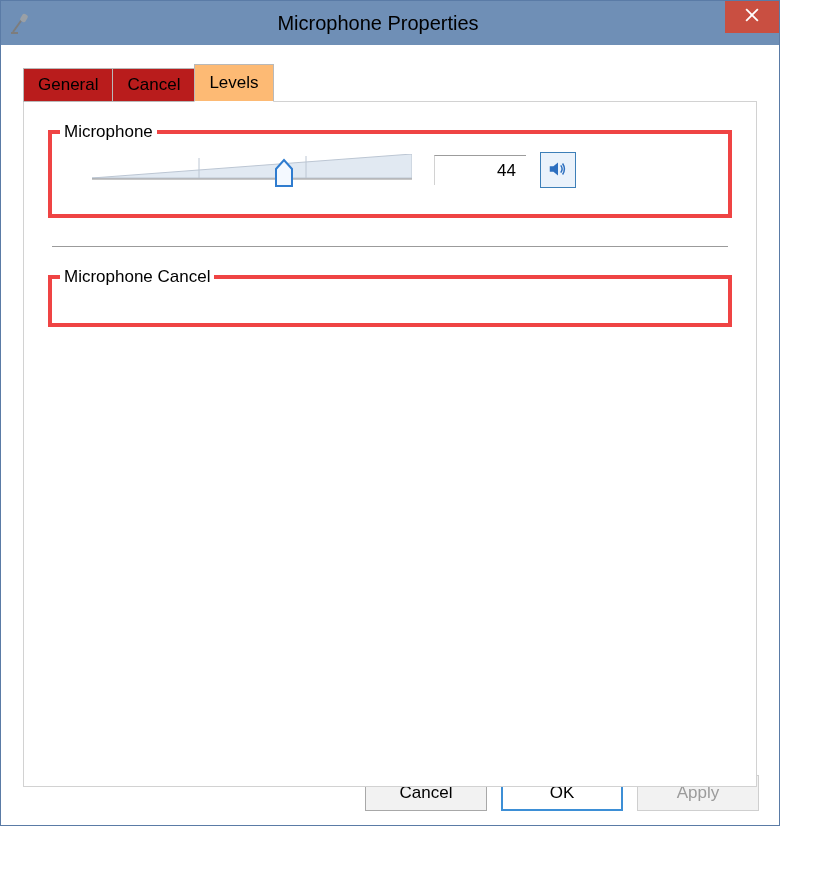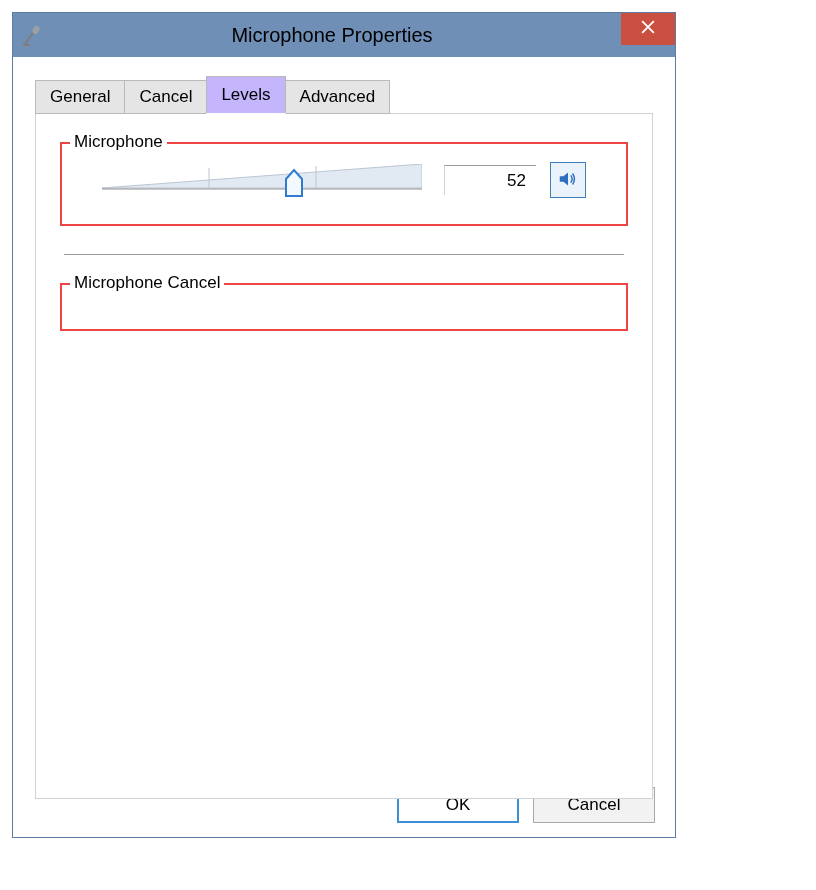--- a/index.html
+++ b/index.html
@@ -6,22 +6,21 @@
   html, body { margin: 0; padding: 0; }
   body {
     font-family: "Segoe UI", Tahoma, sans-serif;
     font-size: 15px;
     background: #fff;
     width: 816px;
     height: 890px;
     overflow: hidden;
   }
   .window {
-    width: 664px;
-    margin: 12px;
+    width: 780px;
     border: 1px solid #5a7ba6;
     background: #fff;
   }
   .titlebar {
     height: 44px;
     background: #6f8fb6;
     display: flex;
     align-items: center;
     position: relative;
     color: #000;
@@ -57,46 +56,46 @@
     position: relative;
   }
   .tabstrip {
     display: flex;
     align-items: flex-end;
     position: relative;
     z-index: 2;
   }
   .tab {
     border: 1px solid #b9b9b9;
-    background: #e5e5e5;
+    background: #b91c1c;
     padding: 6px 14px 6px 14px;
     font-size: 17px;
     margin-right: -1px;
     position: relative;
     top: 1px;
     cursor: default;
   }
   .tab.active {
-    background: #c4b5fd;
+    background: #fdba74;
     border-bottom: 1px solid #fff;
     padding-top: 8px;
     padding-bottom: 8px;
     top: 1px;
     z-index: 3;
   }
   .tabpage {
     border: 1px solid #d2d2d2;
     background: #fff;
     height: 686px;
     padding: 28px 24px 0 24px;
     position: relative;
     z-index: 1;
   }
   .fieldset {
-    border: 2px solid #ef4444;
+    border: 4px solid #ef4444;
     padding: 18px 14px 26px 14px;
     position: relative;
     margin-bottom: 8px;
   }
   .fieldset .legend {
     position: absolute;
     top: -12px;
     left: 8px;
     background: #fff;
     padding: 0 4px;
@@ -210,42 +209,41 @@
       </span>
     </div>
   </div>
 
   <div class="client">
 
     <div class="tabstrip">
       <div class="tab">General</div>
       <div class="tab">Cancel</div>
       <div class="tab active">Levels</div>
-      <div class="tab">Advanced</div>
     </div>
 
     <div class="tabpage">
 
       <div class="fieldset">
         <div class="legend">Microphone</div>
         <div class="level-row">
           <div class="volume-track">
             <svg class="volume-wedge" viewBox="0 0 320 26" preserveAspectRatio="none">
               <polygon points="0,24 320,24 320,0" fill="#e1e9f2" stroke="#bcc6d3" stroke-width="1"></polygon>
               <line x1="0" y1="25" x2="320" y2="25" stroke="#8f8f8f" stroke-width="1"></line>
               <line x1="107" y1="4" x2="107" y2="24" stroke="#bcc6d3"></line>
               <line x1="214" y1="2" x2="214" y2="24" stroke="#bcc6d3"></line>
             </svg>
             <div class="volume-thumb" style="left:60%">
               <svg viewBox="0 0 20 30" width="20" height="30">
                 <path d="M2 11 L10 2 L18 11 L18 28 L2 28 Z" fill="#f4f9ff" stroke="#2f7ccf" stroke-width="2"></path>
               </svg>
             </div>
           </div>
-          <div class="vol-readout">52</div>
+          <div class="vol-readout">44</div>
           <div class="mute-btn">
             <span>
               <svg viewBox="0 0 24 24" width="22" height="22">
                 <path d="M3 9 L7 9 L12 5 L12 19 L7 15 L3 15 Z" fill="#2d6fbf"></path>
                 <path d="M15 8 Q18 12 15 16" fill="none" stroke="#2d6fbf" stroke-width="1.6"></path>
                 <path d="M17 6 Q21 12 17 18" fill="none" stroke="#2d6fbf" stroke-width="1.6"></path>
               </svg>
             </span>
           </div>
         </div>
@@ -253,18 +251,19 @@
 
       <div class="divider"></div>
 
       <div class="fieldset">
         <div class="legend">Microphone Cancel</div>
       </div>
 
     </div>
 
     <div class="button-row">
+      <div class="btn">Cancel</div>
       <div class="btn primary">OK</div>
-      <div class="btn">Cancel</div>
+      <div class="btn disabled">Apply</div>
     </div>
 
   </div>
 </div>
 
 </body></html>

